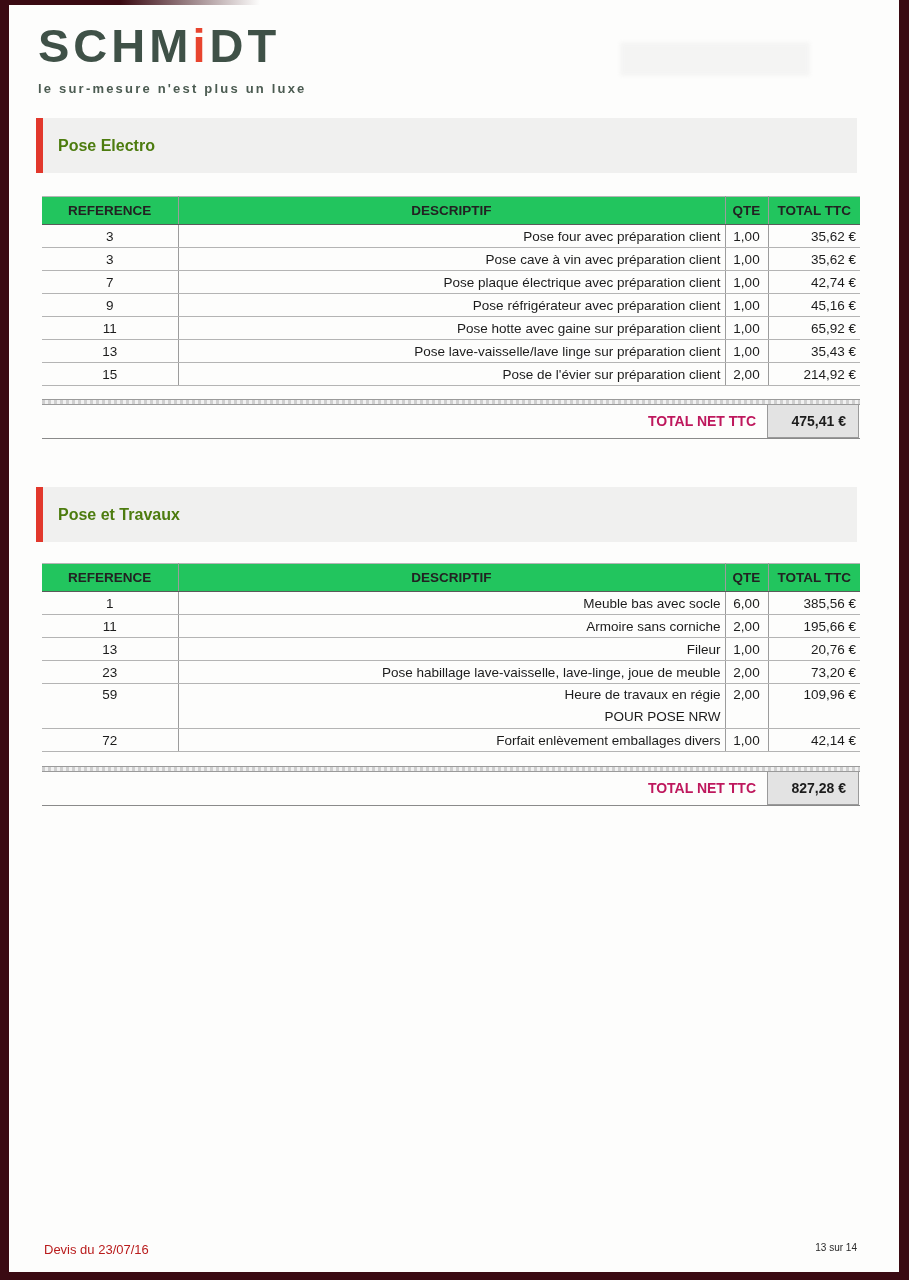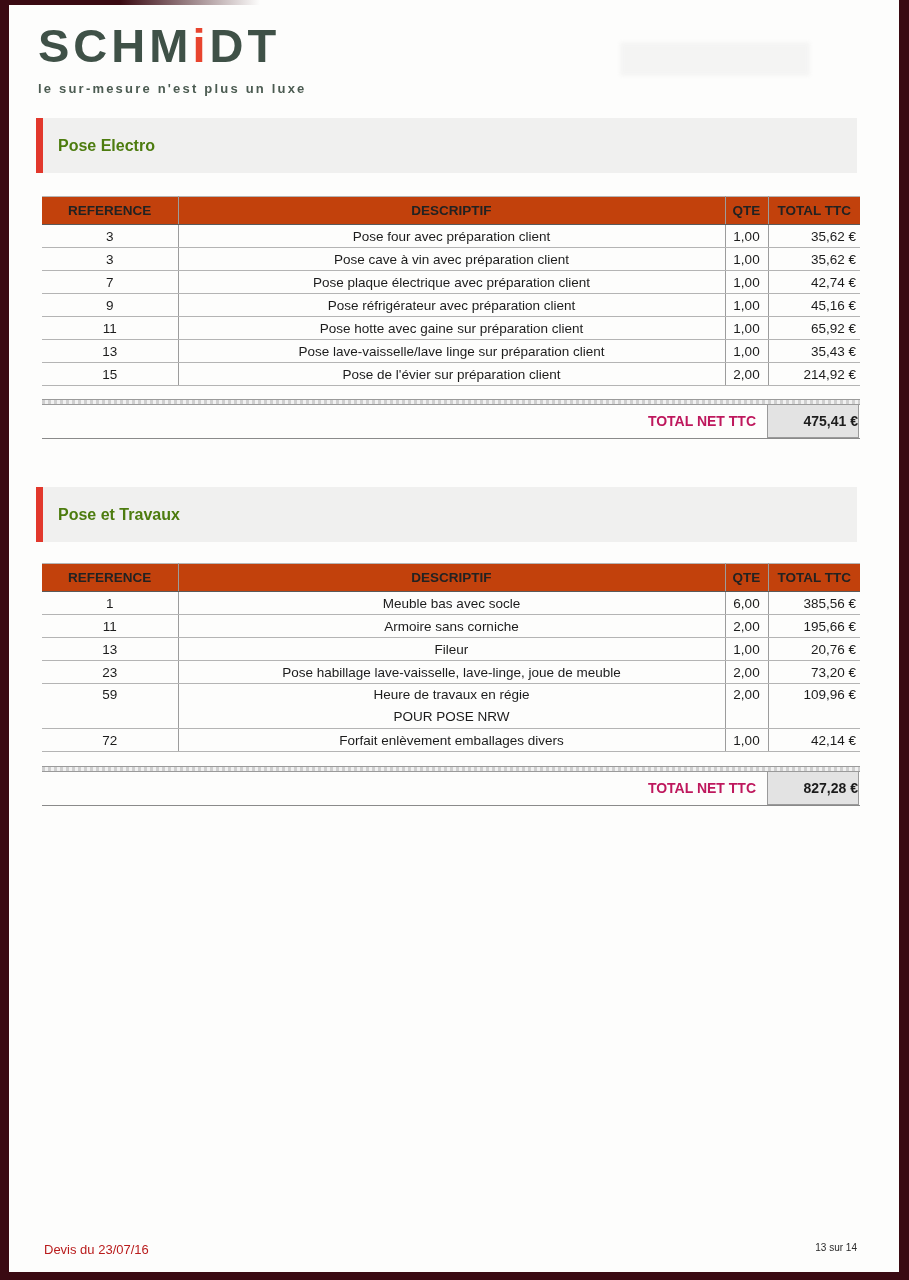--- a/index.html
+++ b/index.html
@@ -33,46 +33,46 @@
   .red-bar { position:absolute; left:0; top:0; width:7px; height:55px;
              background:#e2382c; }
   .section-title { position:absolute; left:22px; top:50%; transform:translateY(-50%);
                    font-size:16px; font-weight:bold; color:#4d7c0f; }
 
   
   table.items { position:absolute; left:42px; width:818px;
                 border-collapse:collapse; table-layout:fixed;
                 font-size:13.5px; }
   table.items th {
-    background:#c2410c; height:27px; font-weight:bold; text-align:center;
+    background:#22c55e; height:27px; font-weight:bold; text-align:center;
     border-bottom:1px solid #5a5a5a; border-top:1px solid #b5b5b5;
     padding:0; color:#222;
   }
   table.items th:not(:last-child),
   table.items td:not(:last-child) { border-right:1px solid #9c9c9c; }
   table.items td { height:22px; padding:0 4px;
                    border-bottom:1px solid #b4b4b4; background:transparent; }
   td.ref { text-align:center; }
-  td.desc { text-align:center; padding-left:10px;margin-left:8px; }
+  td.desc { text-align:right; padding-left:10px;margin-left:8px; }
   td.qte { text-align:center; }
   td.tot { text-align:right; padding-right:5px; }
   tr.double td { height:44px; vertical-align:top; line-height:22px; }
 
   
   .sep { position:absolute; left:42px; width:818px; height:4px;
          border-top:1px solid #9a9a9a; border-bottom:1px solid #9a9a9a;
          background:repeating-linear-gradient(90deg,#cfcfcf 0 3px,#f1f1f1 3px 6px); }
   .total-row { position:absolute; left:42px; width:818px; height:34px;
                border-bottom:1px solid #8a8a8a; }
   .total-label { position:absolute; right:104px; top:50%; transform:translateY(-50%);
                  font-size:14px; font-weight:bold; color:#be185d; }
   .total-box { position:absolute; right:1px; top:0; width:92px; height:100%;
                background:#e3e3e3; border:1px solid #9a9a9a;
                box-sizing:border-box; display:flex; align-items:center;
-               justify-content:flex-end; padding-right:0;
+               justify-content:flex-end; padding-right:12px;
                font-size:14px; font-weight:bold; }
 
   
   .footer-left  { position:absolute; left:44px; top:1242px; font-size:13px; color:#b91c1c; }
   .footer-right { position:absolute; right:52px; top:1242px; font-size:10px; color:#2a2a2a; }
 
   
   .ghost { position:absolute; background:#8a8a8a; opacity:0.07;
            filter:blur(2px); border-radius:2px; pointer-events:none; }
 </style>

